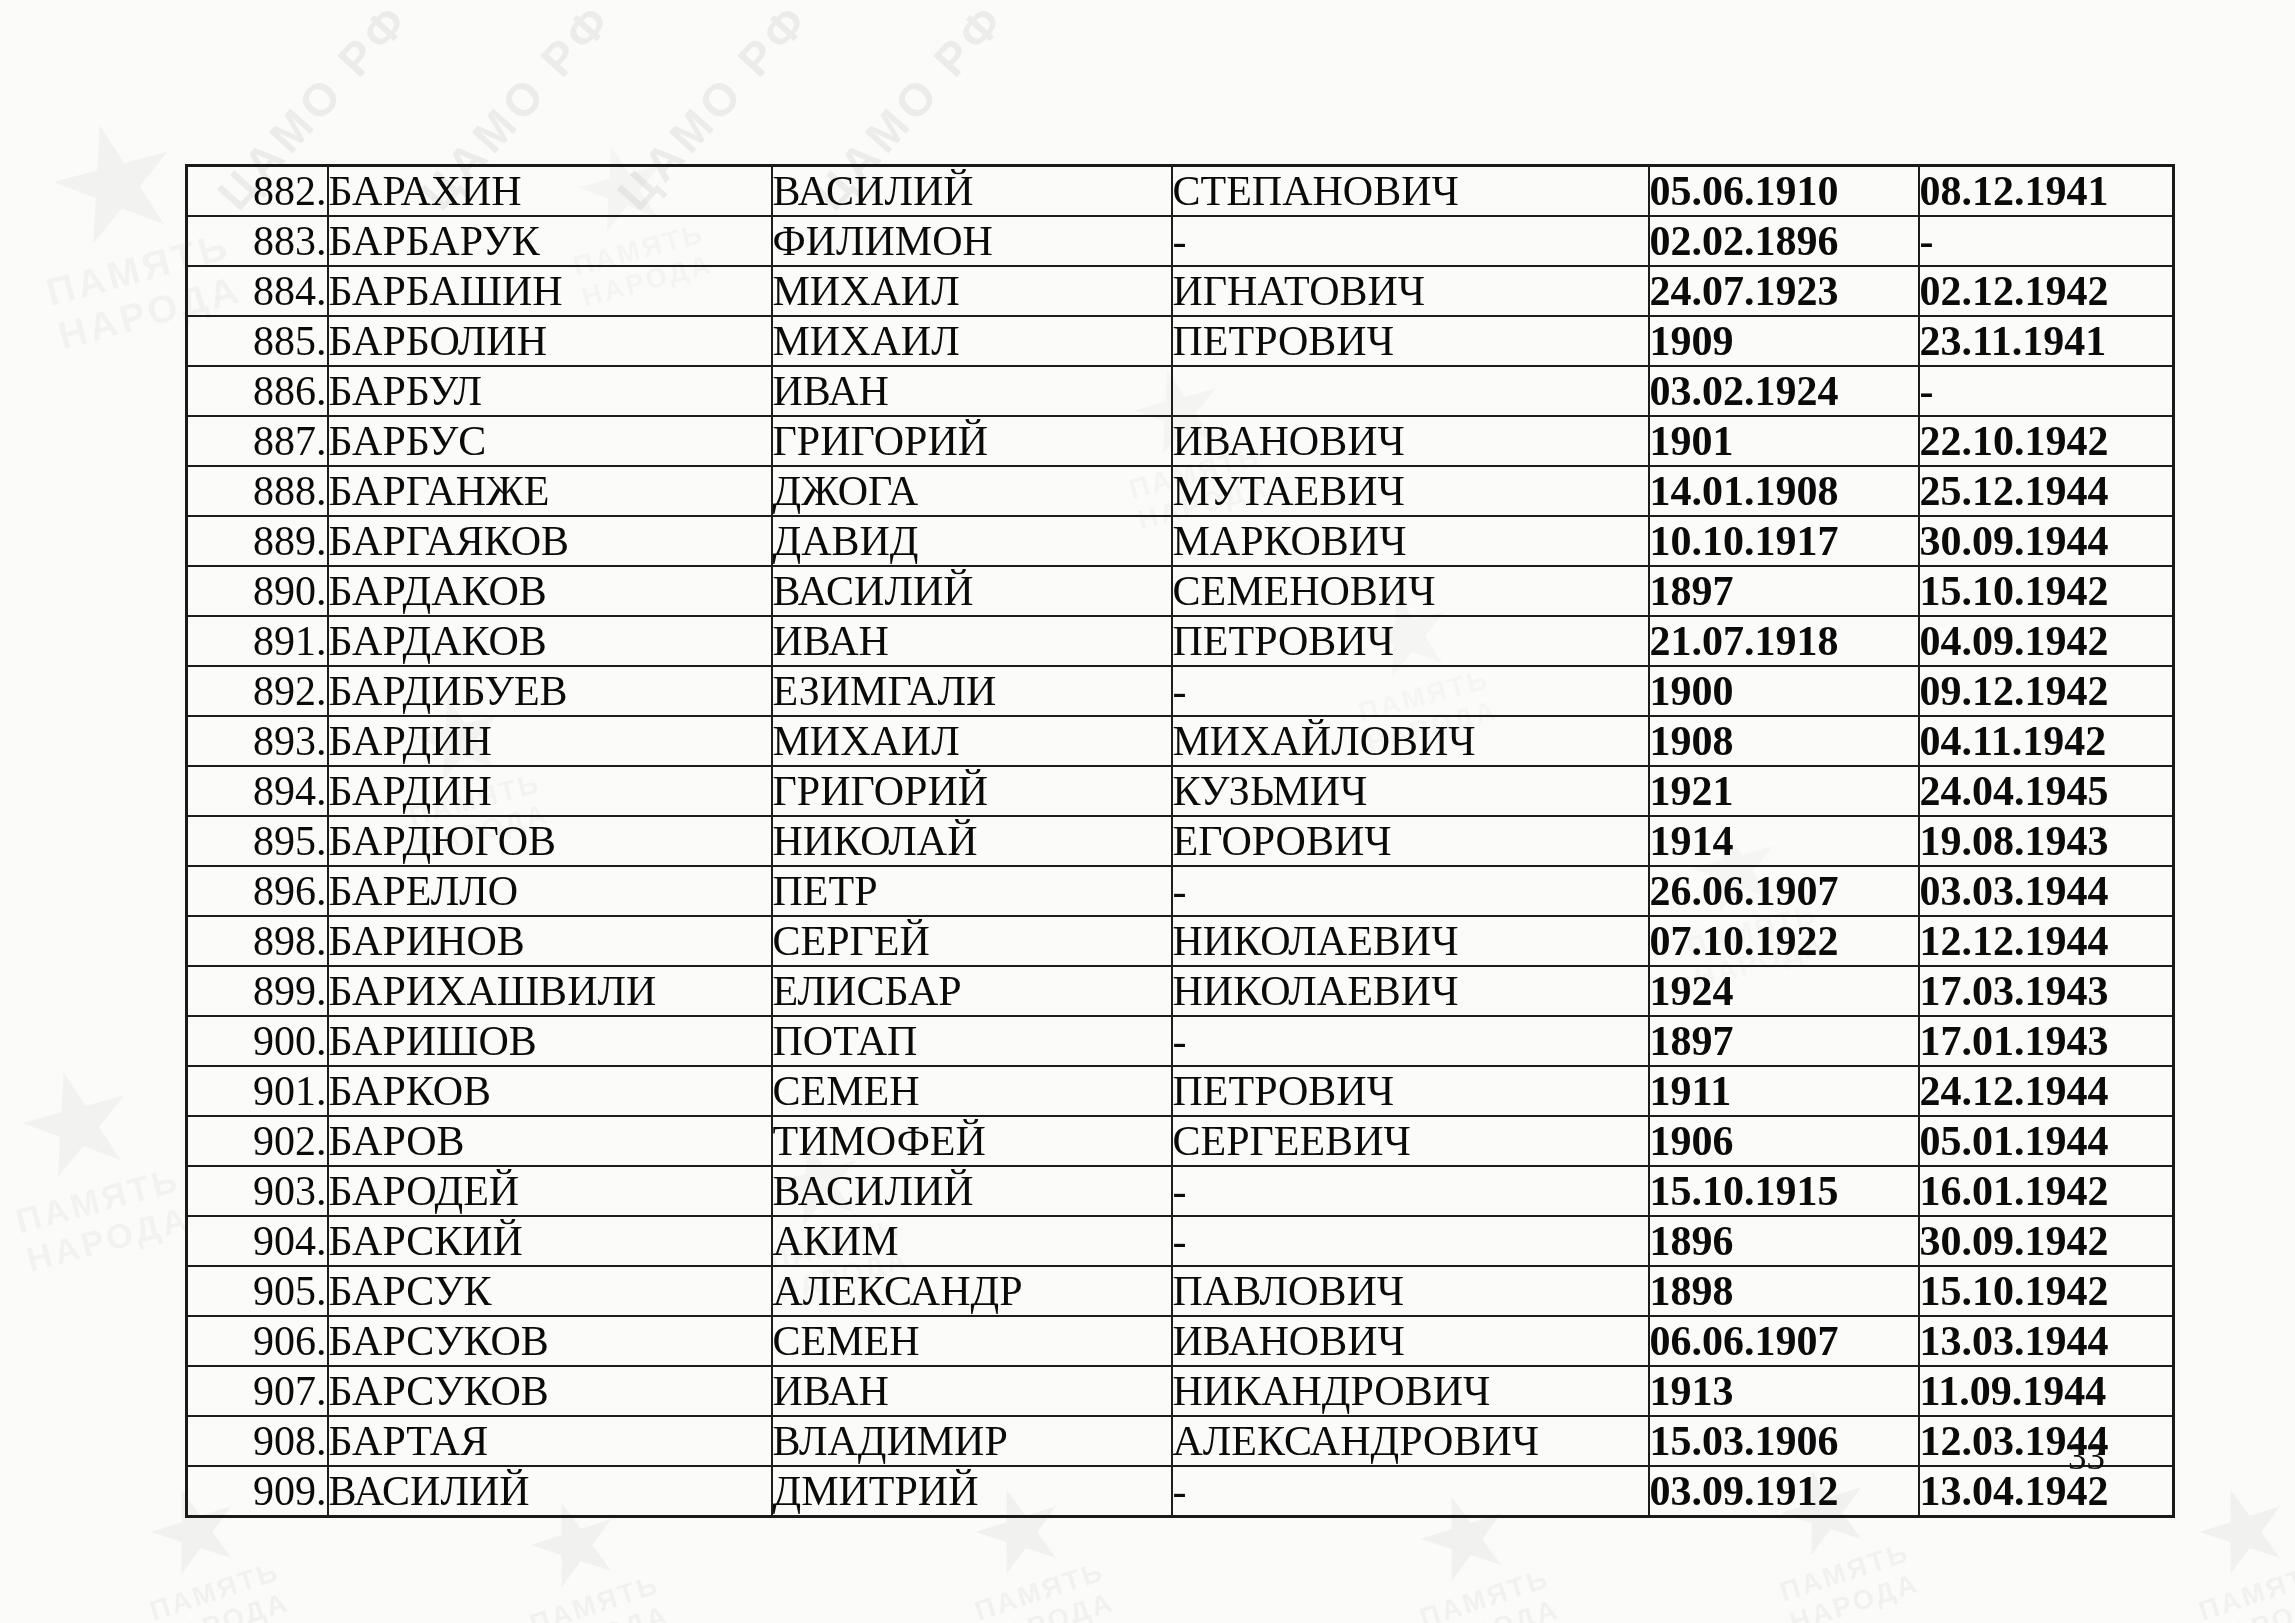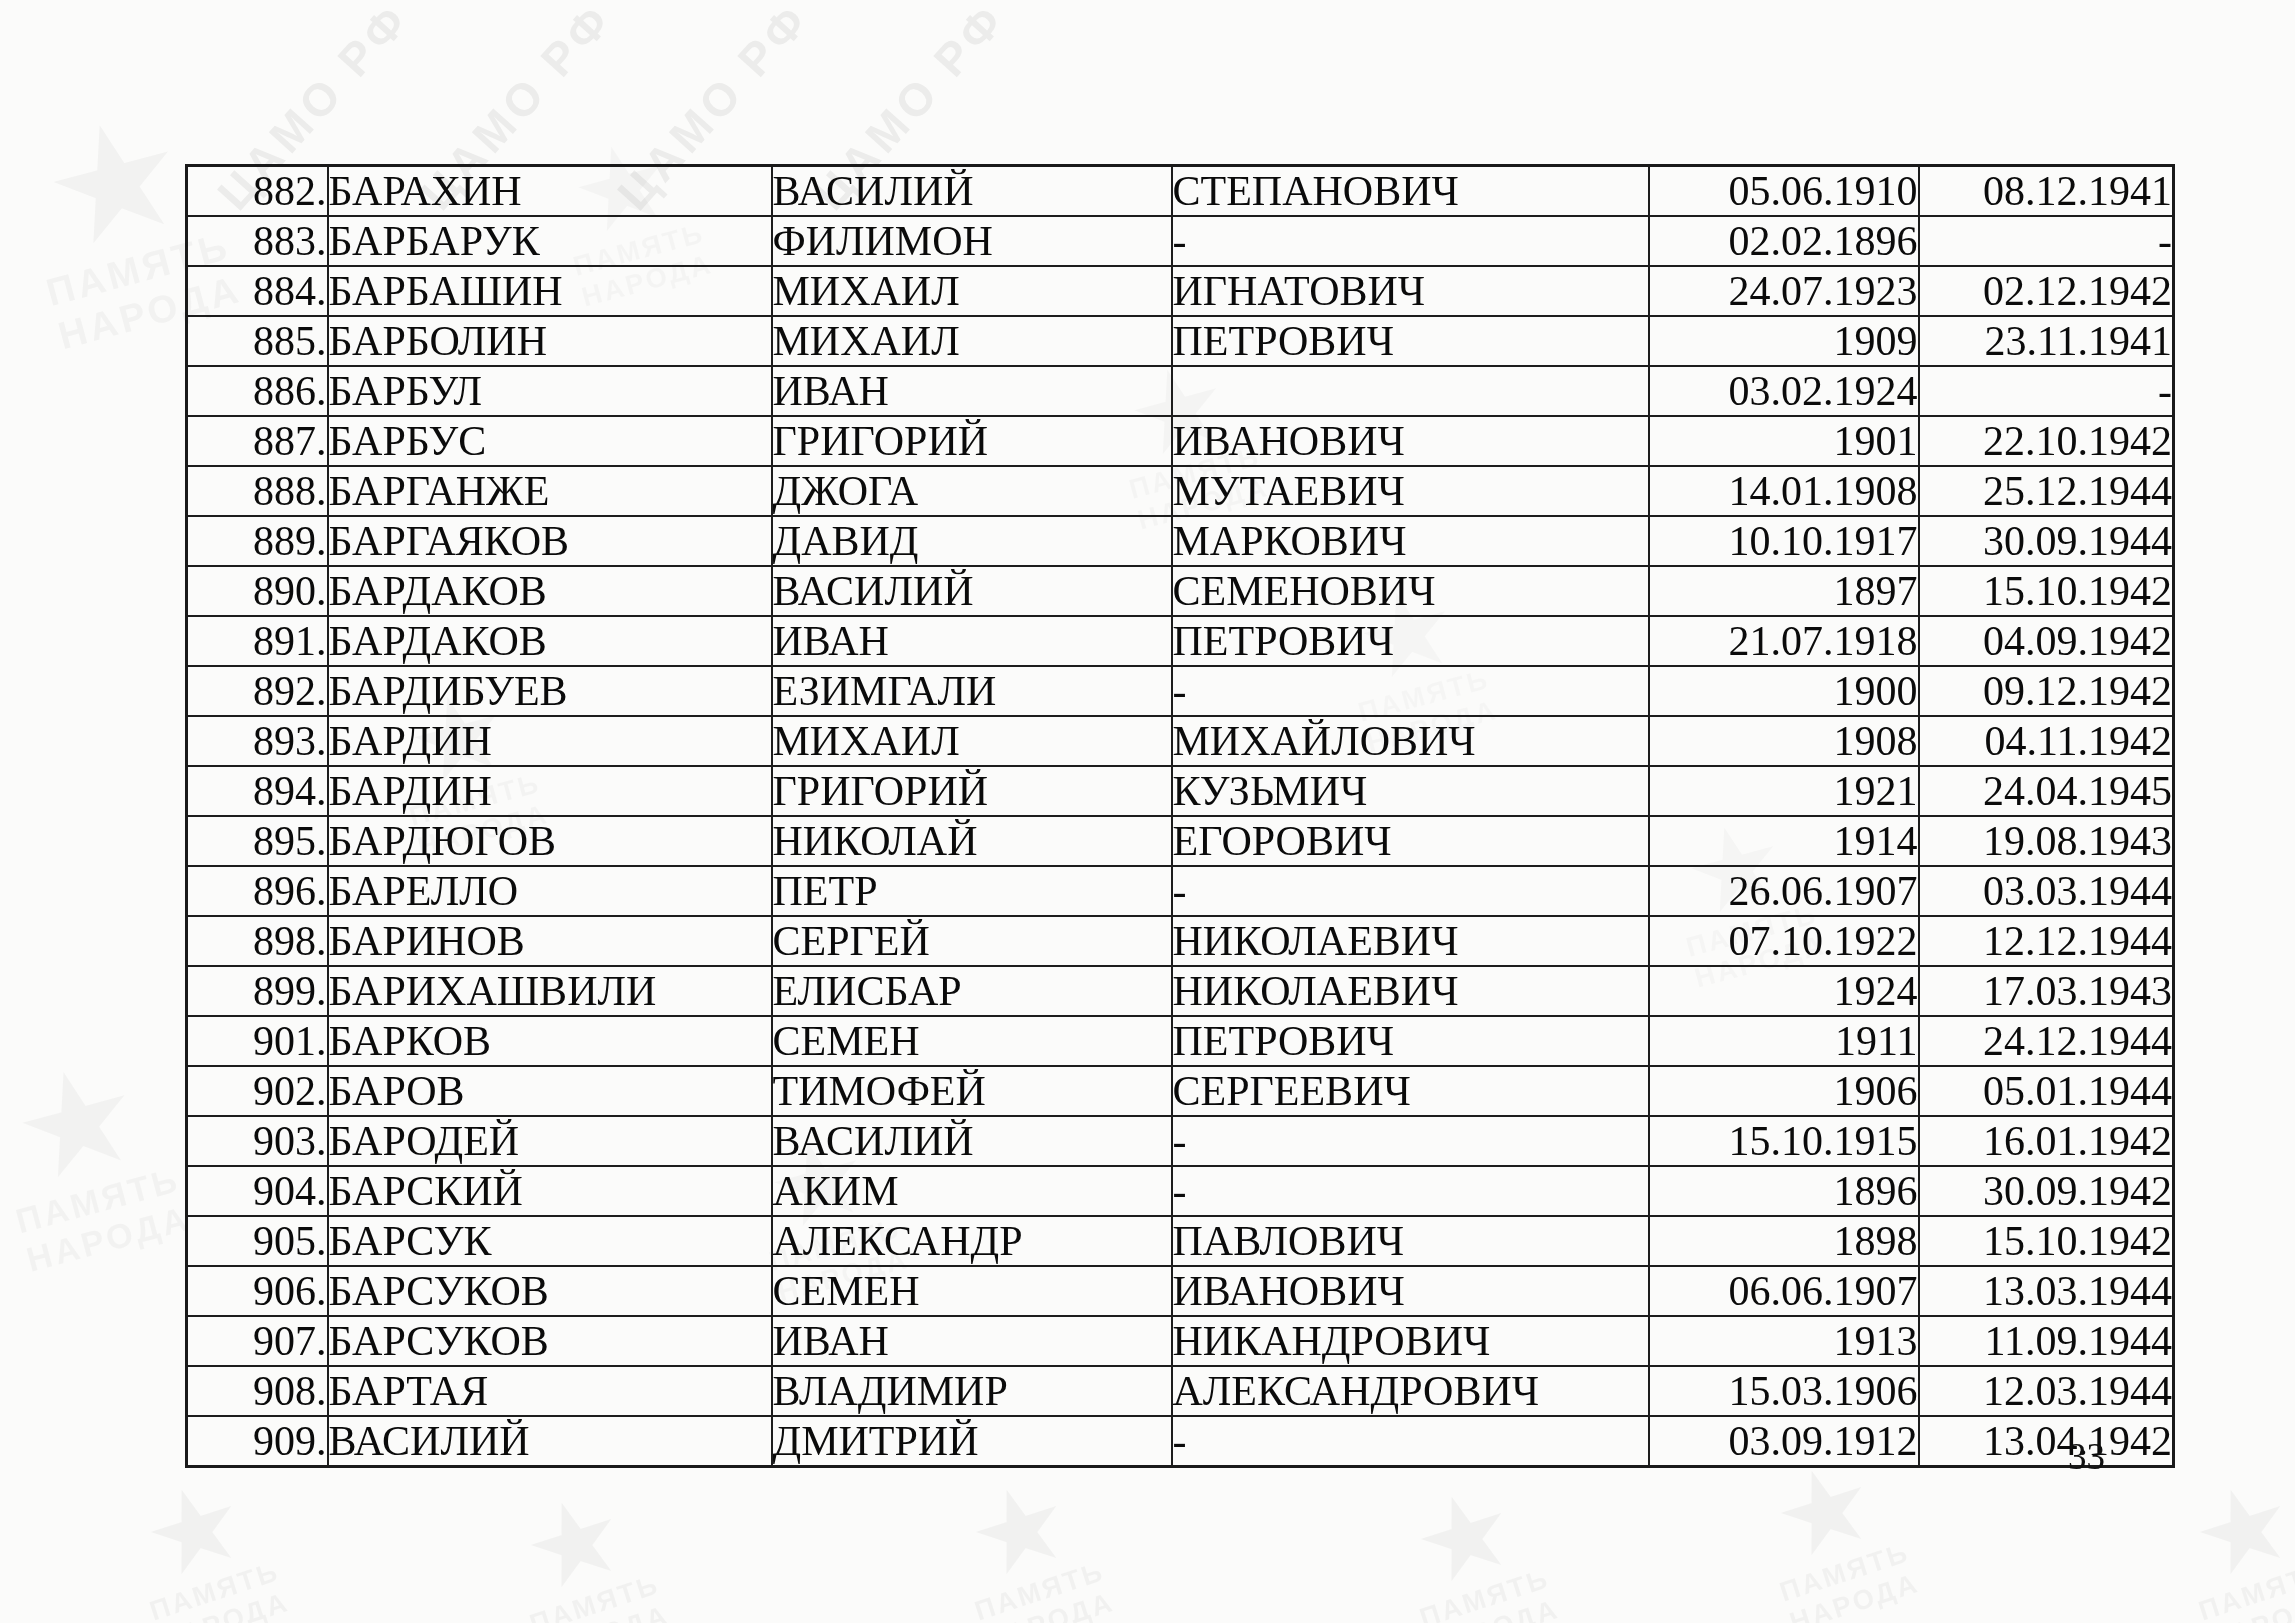--- a/index.html
+++ b/index.html
@@ -69,21 +69,21 @@
     padding: 0;
     white-space: nowrap;
     overflow: hidden;
     vertical-align: middle;
   }
   td.col-num { text-align: right; }
   td.col-surname, td.col-first_name, td.col-patronymic {
     text-align: left;
     padding-left: 34px;
   }
-  td.col-birth, td.col-death { text-align: right; }
+  td.col-birth, td.col-death { text-align: left; font-weight: bold; }
 
   
   .page-number {
     position: absolute;
     top: 1435px;
     left: 2068px;
     width: 118px;
     text-align: left;
     font-size: 37px;
     color: #101010;
@@ -313,20 +313,28 @@
       </tr>
       <tr>
         <td class="col-num">899.</td>
         <td class="col-surname">БАРИХАШВИЛИ</td>
         <td class="col-first_name">ЕЛИСБАР</td>
         <td class="col-patronymic">НИКОЛАЕВИЧ</td>
         <td class="col-birth">1924</td>
         <td class="col-death">17.03.1943</td>
       </tr>
       <tr>
+        <td class="col-num">900.</td>
+        <td class="col-surname">БАРИШОВ</td>
+        <td class="col-first_name">ПОТАП</td>
+        <td class="col-patronymic">-</td>
+        <td class="col-birth">1897</td>
+        <td class="col-death">17.01.1943</td>
+      </tr>
+      <tr>
         <td class="col-num">901.</td>
         <td class="col-surname">БАРКОВ</td>
         <td class="col-first_name">СЕМЕН</td>
         <td class="col-patronymic">ПЕТРОВИЧ</td>
         <td class="col-birth">1911</td>
         <td class="col-death">24.12.1944</td>
       </tr>
       <tr>
         <td class="col-num">902.</td>
         <td class="col-surname">БАРОВ</td>

